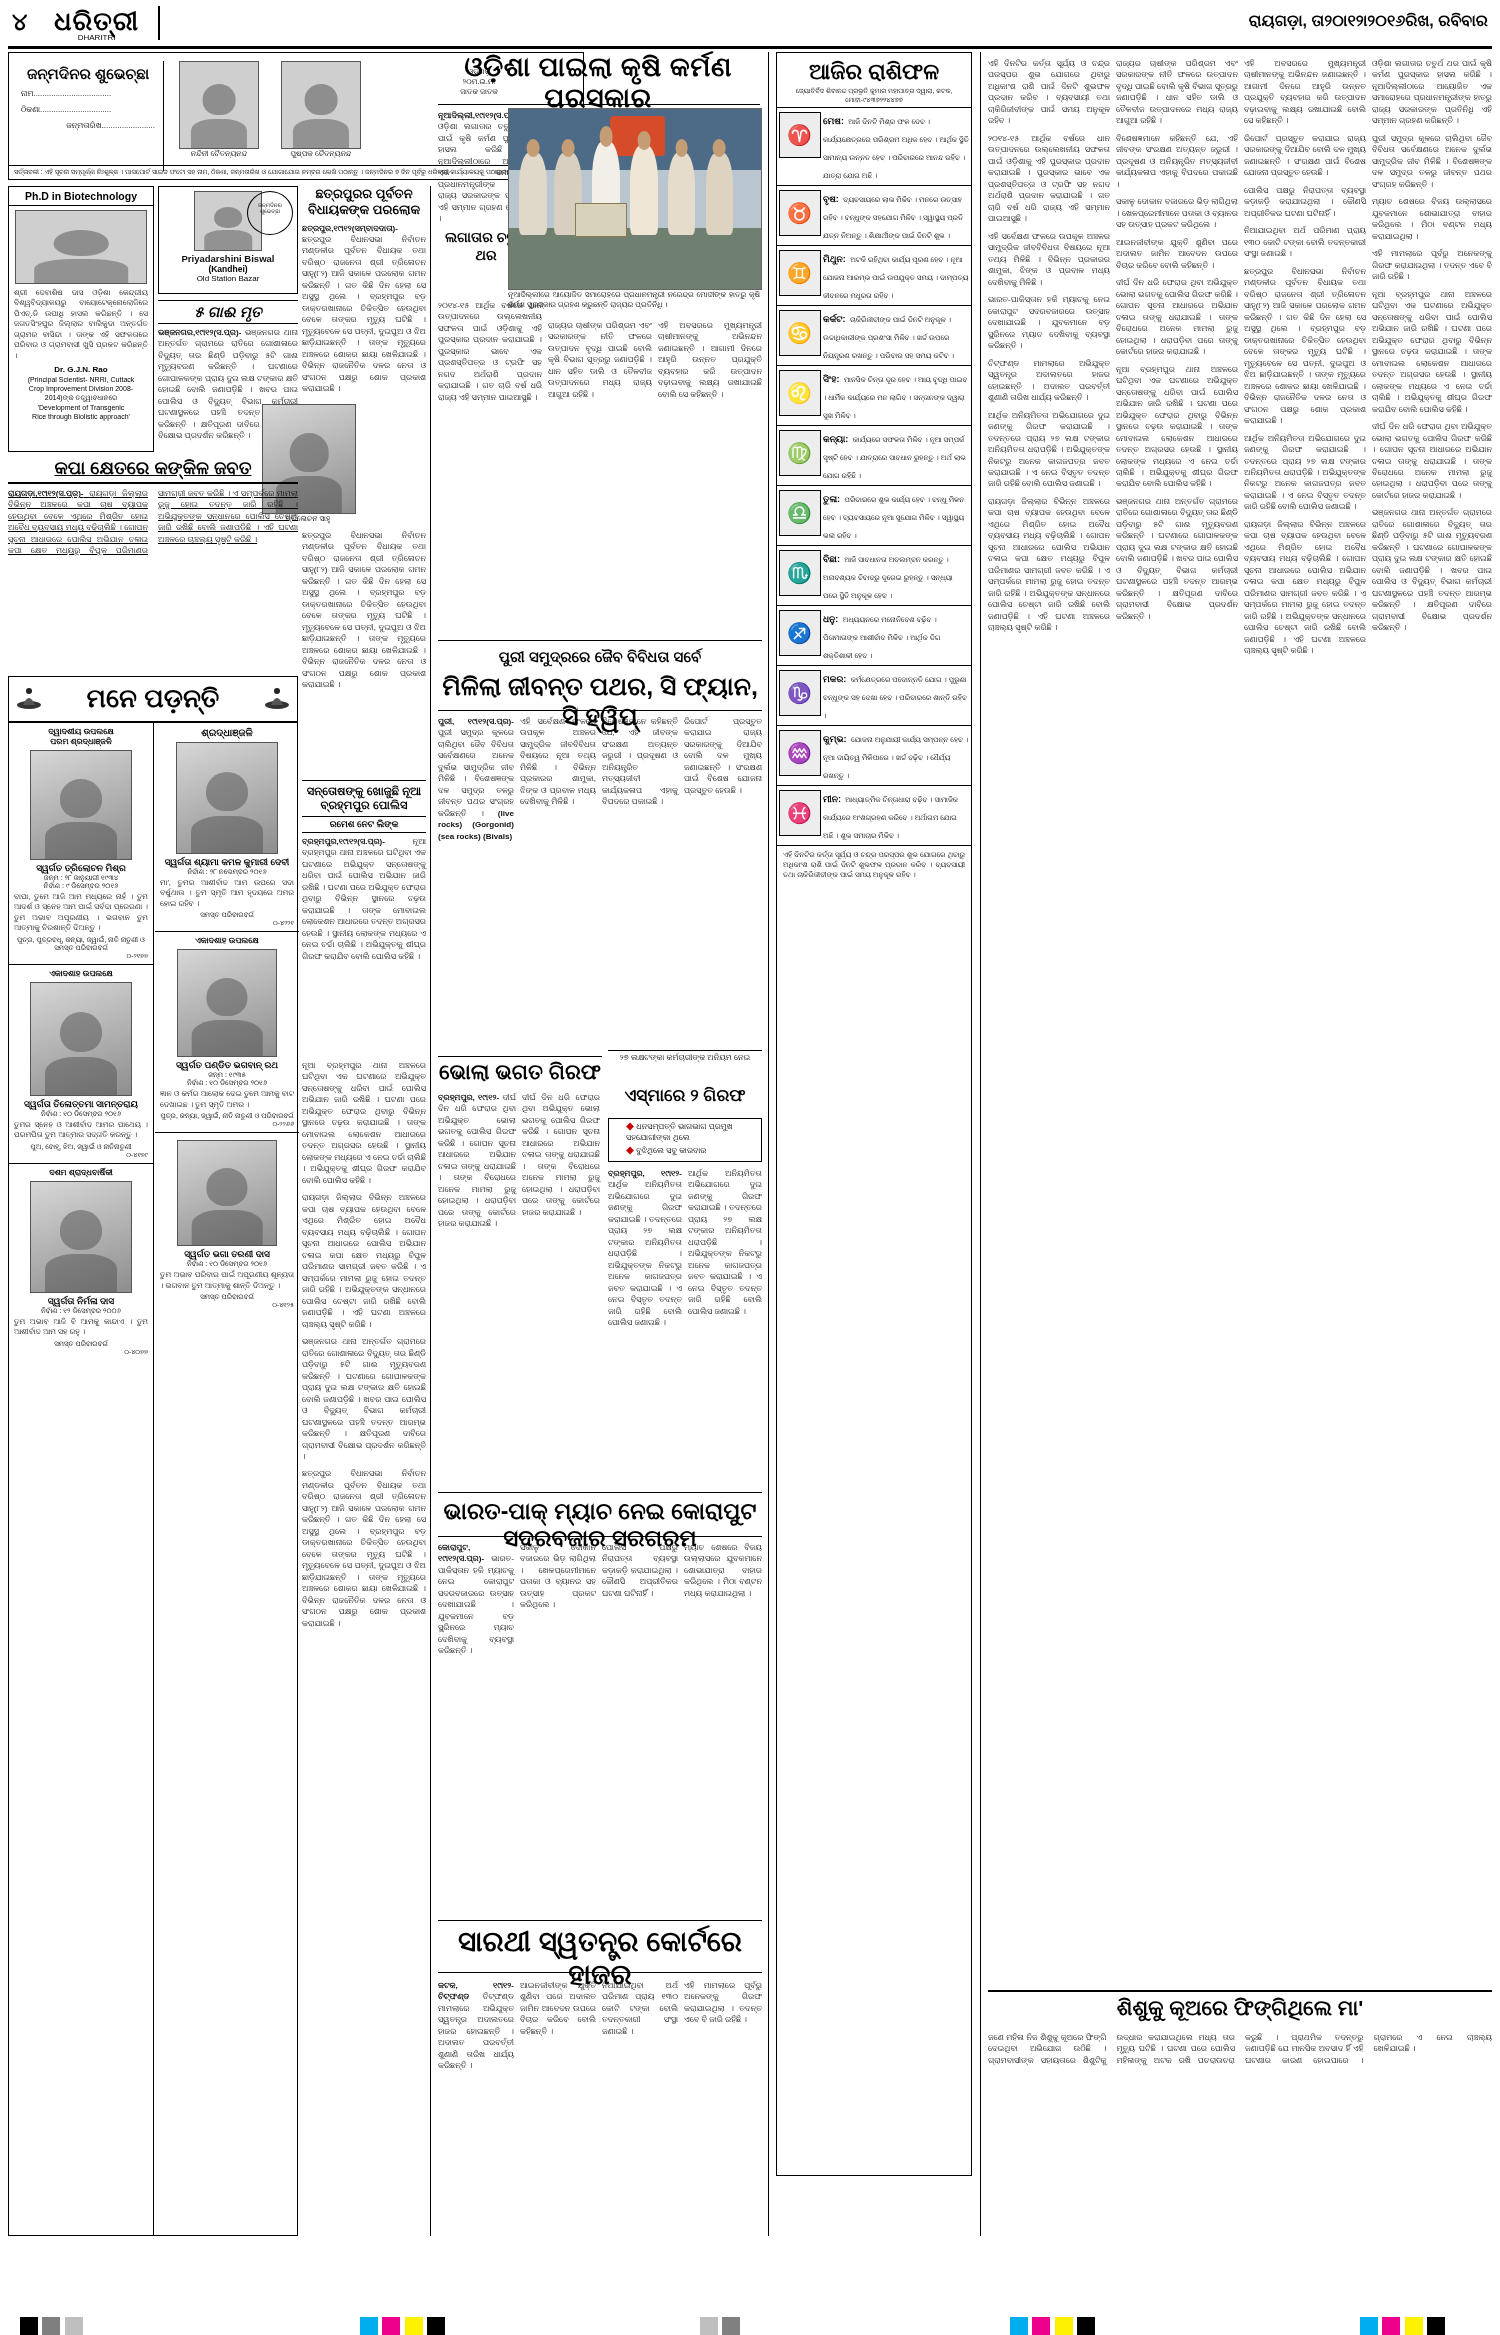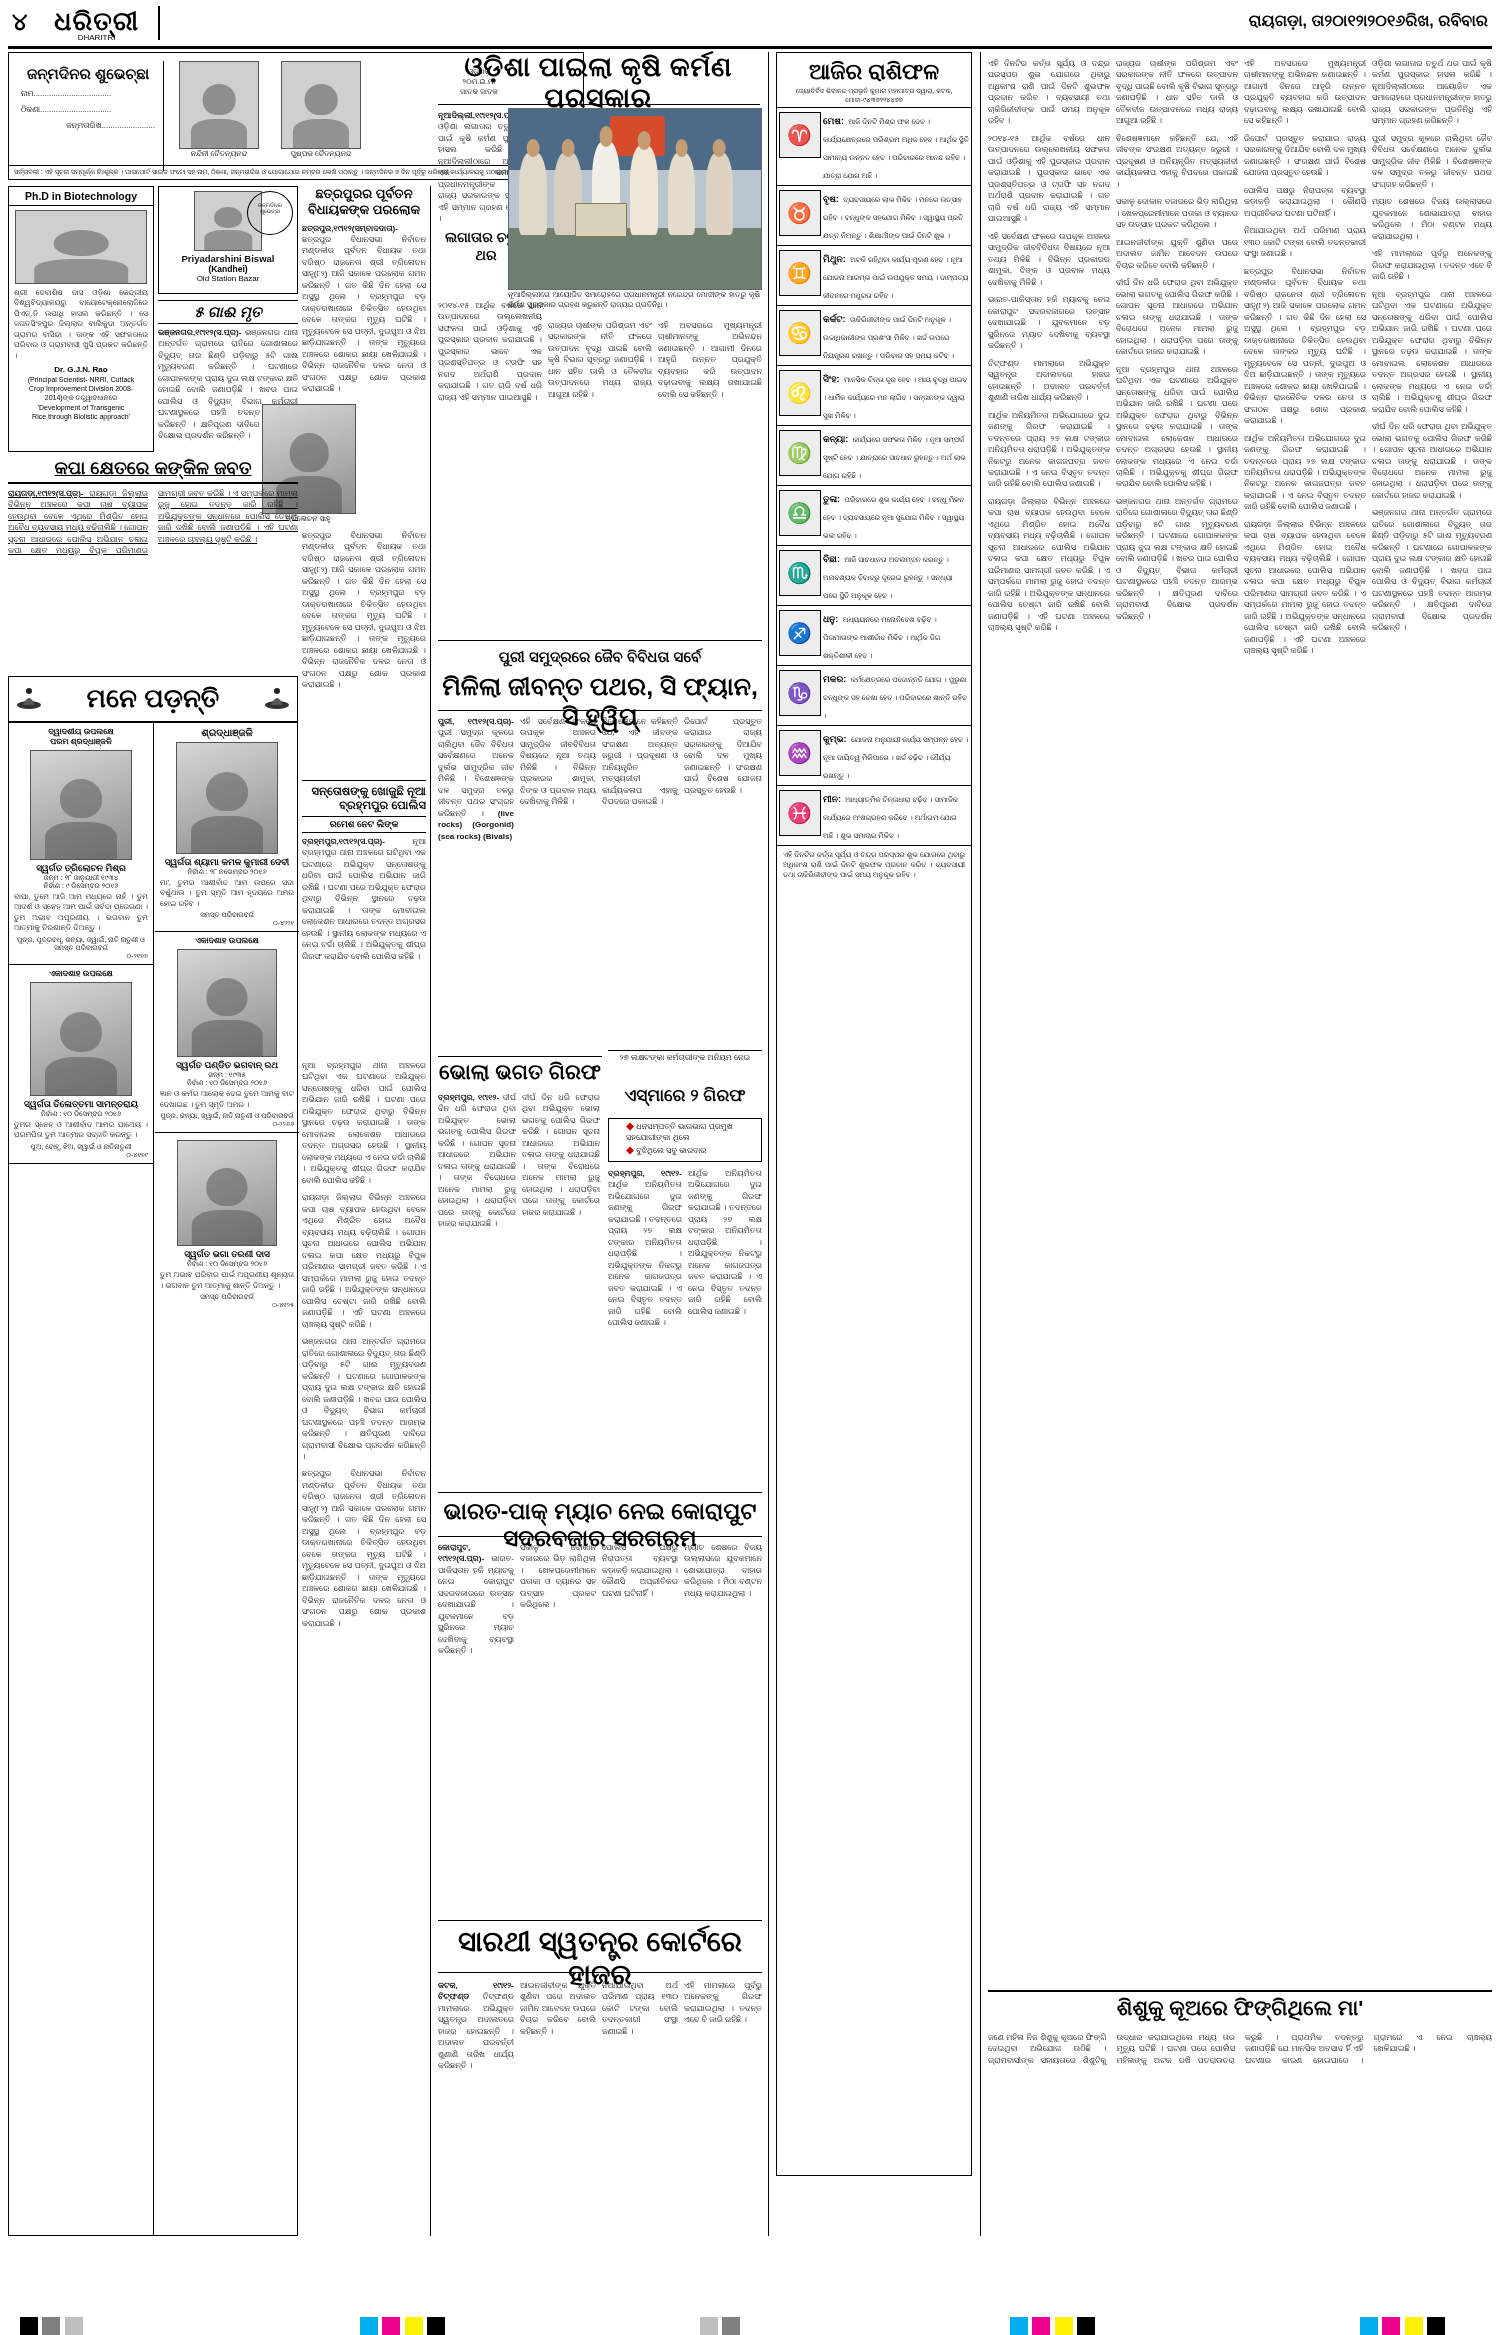--- a/index.html
+++ b/index.html
@@ -177,20 +177,29 @@
       <div style="padding:4px 5px;border-bottom:1px solid #000;">
         <div class="center b" style="font-size:8px;">ଏକାଦଶାହ ଉପଲକ୍ଷେ</div>
         <div class="photo dark" style="margin:3px auto;width:100px;height:112px;"></div>
         <div class="center b" style="font-size:9px;">ସ୍ୱର୍ଗତା ତିଳୋତ୍ତମା ସାମନ୍ତରାୟ</div>
         <div class="center" style="font-size:7px;white-space:pre-line;">ନିର୍ବାଣ : ୧୦ ଡିସେମ୍ବର ୨୦୧୬</div>
         <div class="body-txt small" style="margin-top:2px;">ତୁମର ସ୍ନେହ ଓ ଆଶୀର୍ବାଦ ଆମର ପାଥେୟ । ପରମପିତା ତୁମ ଆତ୍ମାର ସଦ୍‌ଗତି କରନ୍ତୁ ।</div>
         <div class="center" style="font-size:7px;margin-top:2px;">ପୁଅ, ବୋହୂ, ଝିଅ, ଜ୍ୱାଇଁ ଓ ନାତିନାତୁଣୀ</div>
         <div style="text-align:right;font-size:6.5px;">୦-୪୧୭୯</div>
       </div>
 
+      <div style="padding:4px 5px;">
+        <div class="center b" style="font-size:8px;">ଦଶମ ଶ୍ରାଦ୍ଧବାର୍ଷିକୀ</div>
+        <div class="photo dark" style="margin:3px auto;width:100px;height:110px;"></div>
+        <div class="center b" style="font-size:9px;">ସ୍ୱର୍ଗତା ନିର୍ମଳା ଦାସ</div>
+        <div class="center" style="font-size:7px;">ନିର୍ବାଣ : ୧୨ ଡିସେମ୍ବର ୨୦୦୬</div>
+        <div class="body-txt small" style="margin-top:2px;">ତୁମ ଅଭାବ ଆଜି ବି ଆମକୁ କାନ୍ଦାଏ । ତୁମ ଆଶୀର୍ବାଦ ଆମ ସହ ରହୁ ।</div>
+        <div class="center" style="font-size:7px;margin-top:2px;">ସମସ୍ତ ପରିବାରବର୍ଗ</div>
+        <div style="text-align:right;font-size:6.5px;">୦-୪୦୭୭</div>
+      </div>
     </div>
 
     <div style="position:absolute;left:146px;top:46px;width:144px;bottom:0;">
 
       <div style="padding:4px 5px;border-bottom:1px solid #000;">
         <div class="center b" style="font-size:10px;">ଶ୍ରଦ୍ଧାଞ୍ଜଳି</div>
         <div class="photo dark" style="margin:3px auto;width:100px;height:110px;"></div>
         <div class="center b" style="font-size:9px;">ସ୍ୱର୍ଗତା ଶ୍ୟାମା କମଳ କୁମାରୀ ଦେବୀ</div>
         <div class="center" style="font-size:7px;">ନିର୍ବାଣ : ୨୮ ନଭେମ୍ବର ୨୦୧୬</div>
         <div class="body-txt small" style="margin-top:2px;">ମା', ତୁମର ଆଶୀର୍ବାଦ ଆମ ଉପରେ ସଦା ବର୍ଷୁଥାଉ । ତୁମ ସ୍ମୃତି ଆମ ହୃଦୟରେ ଅମର ହୋଇ ରହିବ ।</div>
@@ -214,21 +223,21 @@
         <div class="center b" style="font-size:9px;">ସ୍ୱର୍ଗତ ଭଗା ତରଣୀ ଦାସ</div>
         <div class="center" style="font-size:7px;">ନିର୍ବାଣ : ୧୦ ଡିସେମ୍ବର ୨୦୧୬</div>
         <div class="body-txt small" style="margin-top:2px;">ତୁମ ଅଭାବ ପରିବାର ପାଇଁ ଅପୂରଣୀୟ ଶୂନ୍ୟତା । ଭଗବାନ ତୁମ ଆତ୍ମାକୁ ଶାନ୍ତି ଦିଅନ୍ତୁ ।</div>
         <div class="center" style="font-size:7px;margin-top:2px;">ସମସ୍ତ ପରିବାରବର୍ଗ</div>
         <div style="text-align:right;font-size:6.5px;">୦-୪୧୨୫</div>
       </div>
     </div>
   </div>
 
   <div class="box" style="left:302px;top:780px;width:124px;height:270px;">
-    <div class="hl" style="font-size:11.5px;line-height:1.25;border-top:1px solid #000;padding-top:3px;text-align:right;">ସନ୍ତୋଷଙ୍କୁ ଖୋଜୁଛି ନୂଆ ବ୍ରହ୍ମପୁର ପୋଲିସ</div>
+    <div class="hl" style="font-size:11.5px;line-height:1.25;border-top:1px solid #000;padding-top:3px;">ସନ୍ତୋଷଙ୍କୁ ଖୋଜୁଛି ନୂଆ ବ୍ରହ୍ମପୁର ପୋଲିସ</div>
     <div class="center b" style="font-size:9px;margin:3px 0;border-top:1px solid #000;border-bottom:1px solid #000;padding:2px 0;">ରମେଶ ନେଟ ଲିଙ୍କ</div>
     <div class="body-txt">
       <span class="b">ବ୍ରହ୍ମପୁର,୧୯ା୧୨(ସ.ପ୍ର)-</span>
       <span>ନୂଆ ବ୍ରହ୍ମପୁର ଥାନା ଅଞ୍ଚଳରେ ଘଟିଥିବା ଏକ ଘଟଣାରେ ଅଭିଯୁକ୍ତ ସନ୍ତୋଷଙ୍କୁ ଧରିବା ପାଇଁ ପୋଲିସ ଅଭିଯାନ ଜାରି ରଖିଛି । ଘଟଣା ପରେ ଅଭିଯୁକ୍ତ ଫେରାର ଥିବାରୁ ବିଭିନ୍ନ ସ୍ଥାନରେ ଚଢ଼ଉ କରାଯାଇଛି । ତାଙ୍କ ମୋବାଇଲ ଲୋକେଶନ ଆଧାରରେ ତଦନ୍ତ ଅଗ୍ରସର ହେଉଛି । ସ୍ଥାନୀୟ ଲୋକଙ୍କ ମଧ୍ୟରେ ଏ ନେଇ ଚର୍ଚ୍ଚା ଚାଲିଛି । ଅଭିଯୁକ୍ତକୁ ଶୀଘ୍ର ଗିରଫ କରାଯିବ ବୋଲି ପୋଲିସ କହିଛି ।</span>
     </div>
   </div>
 
   <div class="box" style="left:302px;top:1060px;width:124px;height:1176px;">
     <div class="body-txt">ନୂଆ ବ୍ରହ୍ମପୁର ଥାନା ଅଞ୍ଚଳରେ ଘଟିଥିବା ଏକ ଘଟଣାରେ ଅଭିଯୁକ୍ତ ସନ୍ତୋଷଙ୍କୁ ଧରିବା ପାଇଁ ପୋଲିସ ଅଭିଯାନ ଜାରି ରଖିଛି । ଘଟଣା ପରେ ଅଭିଯୁକ୍ତ ଫେରାର ଥିବାରୁ ବିଭିନ୍ନ ସ୍ଥାନରେ ଚଢ଼ଉ କରାଯାଇଛି । ତାଙ୍କ ମୋବାଇଲ ଲୋକେଶନ ଆଧାରରେ ତଦନ୍ତ ଅଗ୍ରସର ହେଉଛି । ସ୍ଥାନୀୟ ଲୋକଙ୍କ ମଧ୍ୟରେ ଏ ନେଇ ଚର୍ଚ୍ଚା ଚାଲିଛି । ଅଭିଯୁକ୍ତକୁ ଶୀଘ୍ର ଗିରଫ କରାଯିବ ବୋଲି ପୋଲିସ କହିଛି ।</div>
     <div class="body-txt" style="margin-top:6px;">ରାୟଗଡ଼ା ଜିଲ୍ଲାର ବିଭିନ୍ନ ଅଞ୍ଚଳରେ କପା ଚାଷ ବ୍ୟାପକ ହେଉଥିବା ବେଳେ ଏଥିରେ ମିଶ୍ରିତ ହୋଇ ଅବୈଧ ବ୍ୟବସାୟ ମଧ୍ୟ ବଢ଼ିଚାଲିଛି । ଗୋପନ ସୂଚନା ଆଧାରରେ ପୋଲିସ ଅଭିଯାନ ଚଳାଇ କପା କ୍ଷେତ ମଧ୍ୟରୁ ବିପୁଳ ପରିମାଣର ସାମଗ୍ରୀ ଜବତ କରିଛି । ଏ ସମ୍ପର୍କରେ ମାମଲା ରୁଜୁ ହୋଇ ତଦନ୍ତ ଜାରି ରହିଛି । ଅଭିଯୁକ୍ତଙ୍କ ସନ୍ଧାନରେ ପୋଲିସ ଚେଷ୍ଟା ଜାରି ରଖିଛି ବୋଲି ଜଣାପଡ଼ିଛି । ଏହି ଘଟଣା ଅଞ୍ଚଳରେ ଚାଞ୍ଚଲ୍ୟ ସୃଷ୍ଟି କରିଛି ।</div>

